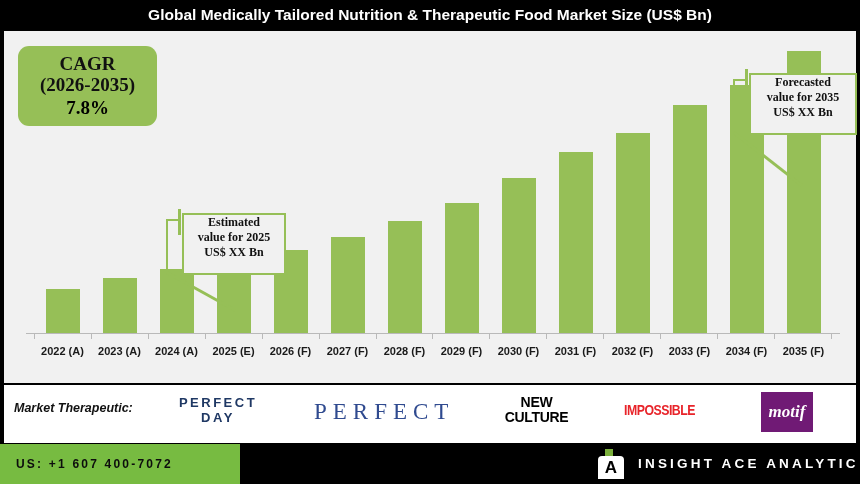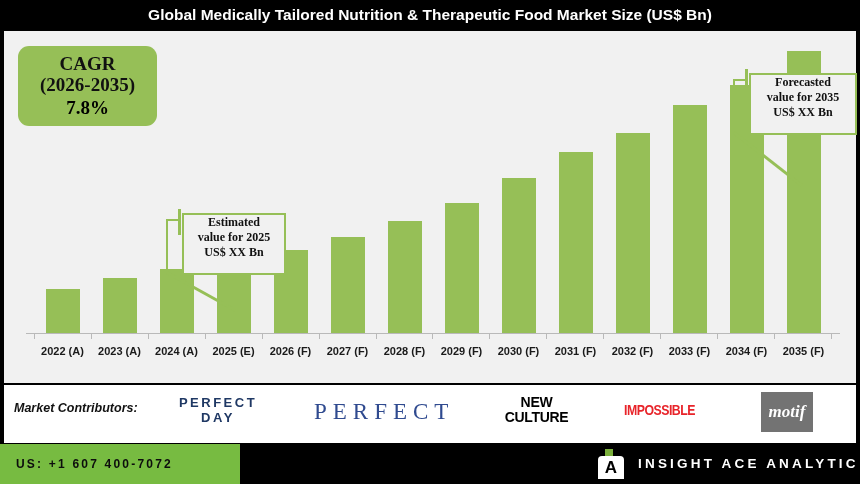--- a/index.html
+++ b/index.html
@@ -138,21 +138,21 @@
   .logo-newculture .l2{ font-size:14px; font-weight:bold; line-height:15px; letter-spacing:-0.3px;}
 
   .logo-impossible{
     position:absolute; left:620px; top:16px;
     font-family:"Liberation Sans", sans-serif; font-size:15px;
     font-weight:bold; color:#e8242a; letter-spacing:-0.6px;
     transform:scaleX(0.82); transform-origin:0 50%;
   }
   .logo-motif{
     position:absolute; left:757px; top:7px; width:52px; height:40px;
-    background:#737373; display:flex; align-items:center; justify-content:center;
+    background:#701a75; display:flex; align-items:center; justify-content:center;
   }
   .logo-motif span{
     font-family:"Liberation Serif", serif; font-style:italic;
     color:#ffffff; font-size:17px; font-weight:bold;
   }
   .note{
     position:absolute; right:8px; top:43px;
     font-size:8.2px; font-style:italic; color:#222;
     font-family:"Liberation Sans", sans-serif; white-space:nowrap;
   }
@@ -302,21 +302,21 @@
     <div class="lead-line lead-2"></div>
     <div class="callout callout-2">
       <span>Forecasted</span>
       <span>value for 2035</span>
       <span>US$ XX Bn</span>
     </div>
 
   </div>
 
   <div class="logos">
-    <div class="contrib-label">Market Contributors:</div>
+    <div class="contrib-label">Market Therapeutic:</div>
 
     <div class="logo-perfectday">
       <div class="l1">PERFECT</div>
       <div class="l2">DAY</div>
     </div>
 
     <div class="logo-geltor">PERFECT</div>
 
     <div class="logo-newculture">
       <div class="l1">NEW</div>

